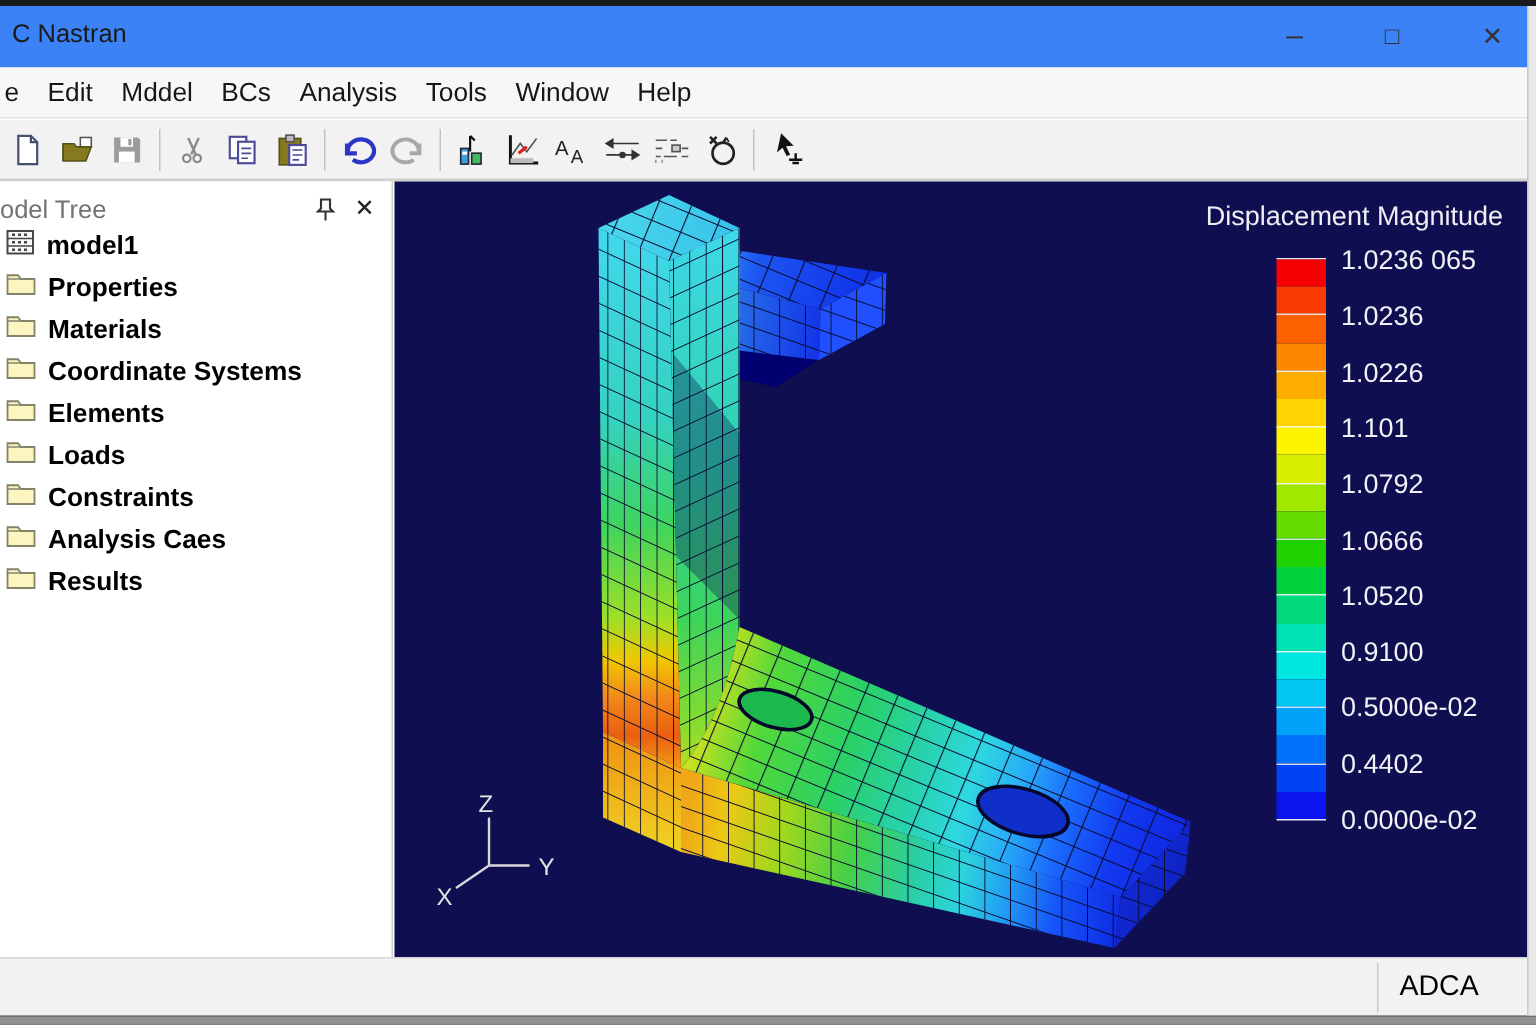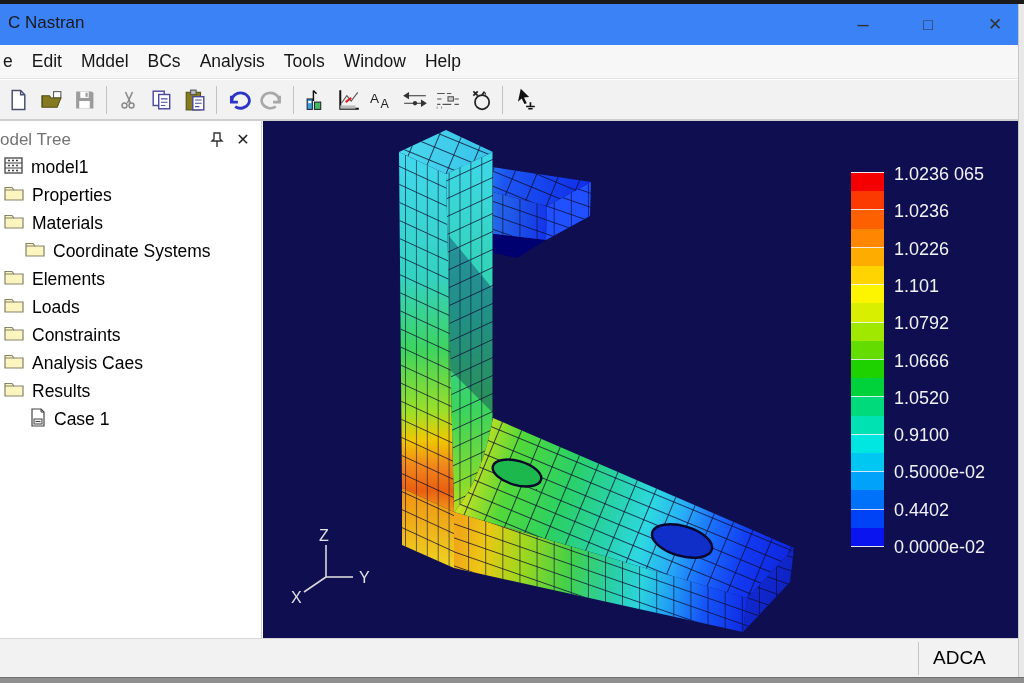--- a/index.html
+++ b/index.html
@@ -22,21 +22,21 @@
   .tb-btn{width:33px;height:34px;display:flex;align-items:center;justify-content:center;}
   .tb-sep{width:1px;height:28px;background:#c2c2c2;margin:0 5px;}
 
   
   #tree-panel{position:absolute;left:0;top:121px;width:262px;height:517px;background:#ffffff;border-right:1px solid #cfcfcf;}
   #tree-header{position:absolute;left:0;top:6px;width:100%;height:26px;}
   #tree-title{position:absolute;left:0;top:3px;font-size:17px;color:#737373;}
   #pin-btn{position:absolute;left:206px;top:2px;width:22px;height:22px;display:flex;align-items:center;justify-content:center;}
   #tree-close-btn{position:absolute;left:232px;top:1px;width:22px;height:22px;display:flex;align-items:center;justify-content:center;font-size:16px;color:#222;}
   #tree-items{position:absolute;left:0;top:32px;width:100%;}
-  .tree-row{height:28px;display:flex;align-items:center;gap:8px;padding-left:4px;}
+  .tree-row{height:28px;display:flex;align-items:flex-start;gap:8px;padding-left:4px;font-weight:bold;}
   .tree-row .lbl{font-size:17.5px;color:#000;white-space:nowrap;}
   .tree-row svg{flex:0 0 auto;}
 
   
   #viewport{position:absolute;left:263px;top:121px;width:755px;height:517px;background:#0e0e50;overflow:hidden;}
   #model-svg{position:absolute;left:0;top:0;}
 
   #legend-title{position:absolute;right:16px;top:13px;font-size:18px;color:#eeeef4;white-space:nowrap;}
   #colorbar{position:absolute;left:588px;top:51px;width:33px;height:375px;display:flex;flex-direction:column;border-top:1px solid #e8e8f2;border-bottom:1px solid #e8e8f2;}
   #colorbar .seg{flex:1;}
@@ -215,21 +215,21 @@
             </svg></span>
           <span class="lbl">Properties</span>
         </div>
         <div class="tree-row" style="padding-left: 4px;">
           <span><svg width="20" height="16" viewBox="0 0 20 16">
               <path d="M1 2.5h7l2 2.5h9V15H1z" fill="#fdf5c0" stroke="#83836a" stroke-width="1.2"></path>
               <path d="M1 5h9" stroke="#83836a"></path>
             </svg></span>
           <span class="lbl">Materials</span>
         </div>
-        <div class="tree-row" style="padding-left: 4px; margin-left: 21px;">
+        <div class="tree-row" style="padding-left: 4px;">
           <span><svg width="20" height="16" viewBox="0 0 20 16">
               <path d="M1 2.5h7l2 2.5h9V15H1z" fill="#fdf5c0" stroke="#83836a" stroke-width="1.2"></path>
               <path d="M1 5h9" stroke="#83836a"></path>
             </svg></span>
           <span class="lbl">Coordinate Systems</span>
         </div>
         <div class="tree-row" style="padding-left: 4px;">
           <span><svg width="20" height="16" viewBox="0 0 20 16">
               <path d="M1 2.5h7l2 2.5h9V15H1z" fill="#fdf5c0" stroke="#83836a" stroke-width="1.2"></path>
               <path d="M1 5h9" stroke="#83836a"></path>
@@ -256,29 +256,20 @@
               <path d="M1 5h9" stroke="#83836a"></path>
             </svg></span>
           <span class="lbl">Analysis Caes</span>
         </div>
         <div class="tree-row" style="padding-left: 4px;">
           <span><svg width="20" height="16" viewBox="0 0 20 16">
               <path d="M1 2.5h7l2 2.5h9V15H1z" fill="#fdf5c0" stroke="#83836a" stroke-width="1.2"></path>
               <path d="M1 5h9" stroke="#83836a"></path>
             </svg></span>
           <span class="lbl">Results</span>
-        </div>
-        <div class="tree-row" style="padding-left: 30px;">
-          <span><svg width="16" height="19" viewBox="0 0 16 19">
-              <path d="M2 1h9l3 3v14H2z" fill="#fff" stroke="#444" stroke-width="1.2"></path>
-              <path d="M11 1v3h3" fill="none" stroke="#444"></path>
-              <rect x="4" y="11" width="8" height="5" fill="#eee" stroke="#444"></rect>
-              <path d="M5.5 13.5h5" stroke="#444"></path>
-            </svg></span>
-          <span class="lbl">Case 1</span>
         </div>
       </div>
   </div>
 
   <div id="viewport" style="background: rgb(14, 14, 80);">
     <svg id="model-svg" width="755" height="517" viewBox="0 0 755 517">
       <defs>
         <linearGradient id="gColL" x1="0" y1="0" x2="0" y2="1">
           <stop offset="0" stop-color="#42d8ee"></stop>
             <stop offset="0.35" stop-color="#34d2c0"></stop>
@@ -391,20 +382,21 @@
         <line x1="63" y1="456" x2="90" y2="456"></line>
         <line x1="63" y1="456" x2="41" y2="471"></line>
       </g>
       <g fill="#e2e2e2" font-size="16" stroke="none">
         <text x="56" y="420">Z</text>
         <text x="96" y="462">Y</text>
         <text x="28" y="482">X</text>
       </g>
     </svg>
 
+    <div id="legend-title">Displacement Magnitude</div>
     <div id="colorbar">
         <div class="seg" style="background: rgb(245, 0, 0);"></div>
         <div class="seg" style="background: rgb(250, 58, 0);"></div>
         <div class="seg pair-line" style="background: rgb(252, 96, 0);"></div>
         <div class="seg" style="background: rgb(254, 134, 0);"></div>
         <div class="seg pair-line" style="background: rgb(255, 172, 0);"></div>
         <div class="seg" style="background: rgb(255, 212, 0);"></div>
         <div class="seg pair-line" style="background: rgb(253, 245, 0);"></div>
         <div class="seg" style="background: rgb(216, 240, 0);"></div>
         <div class="seg pair-line" style="background: rgb(160, 232, 0);"></div>

